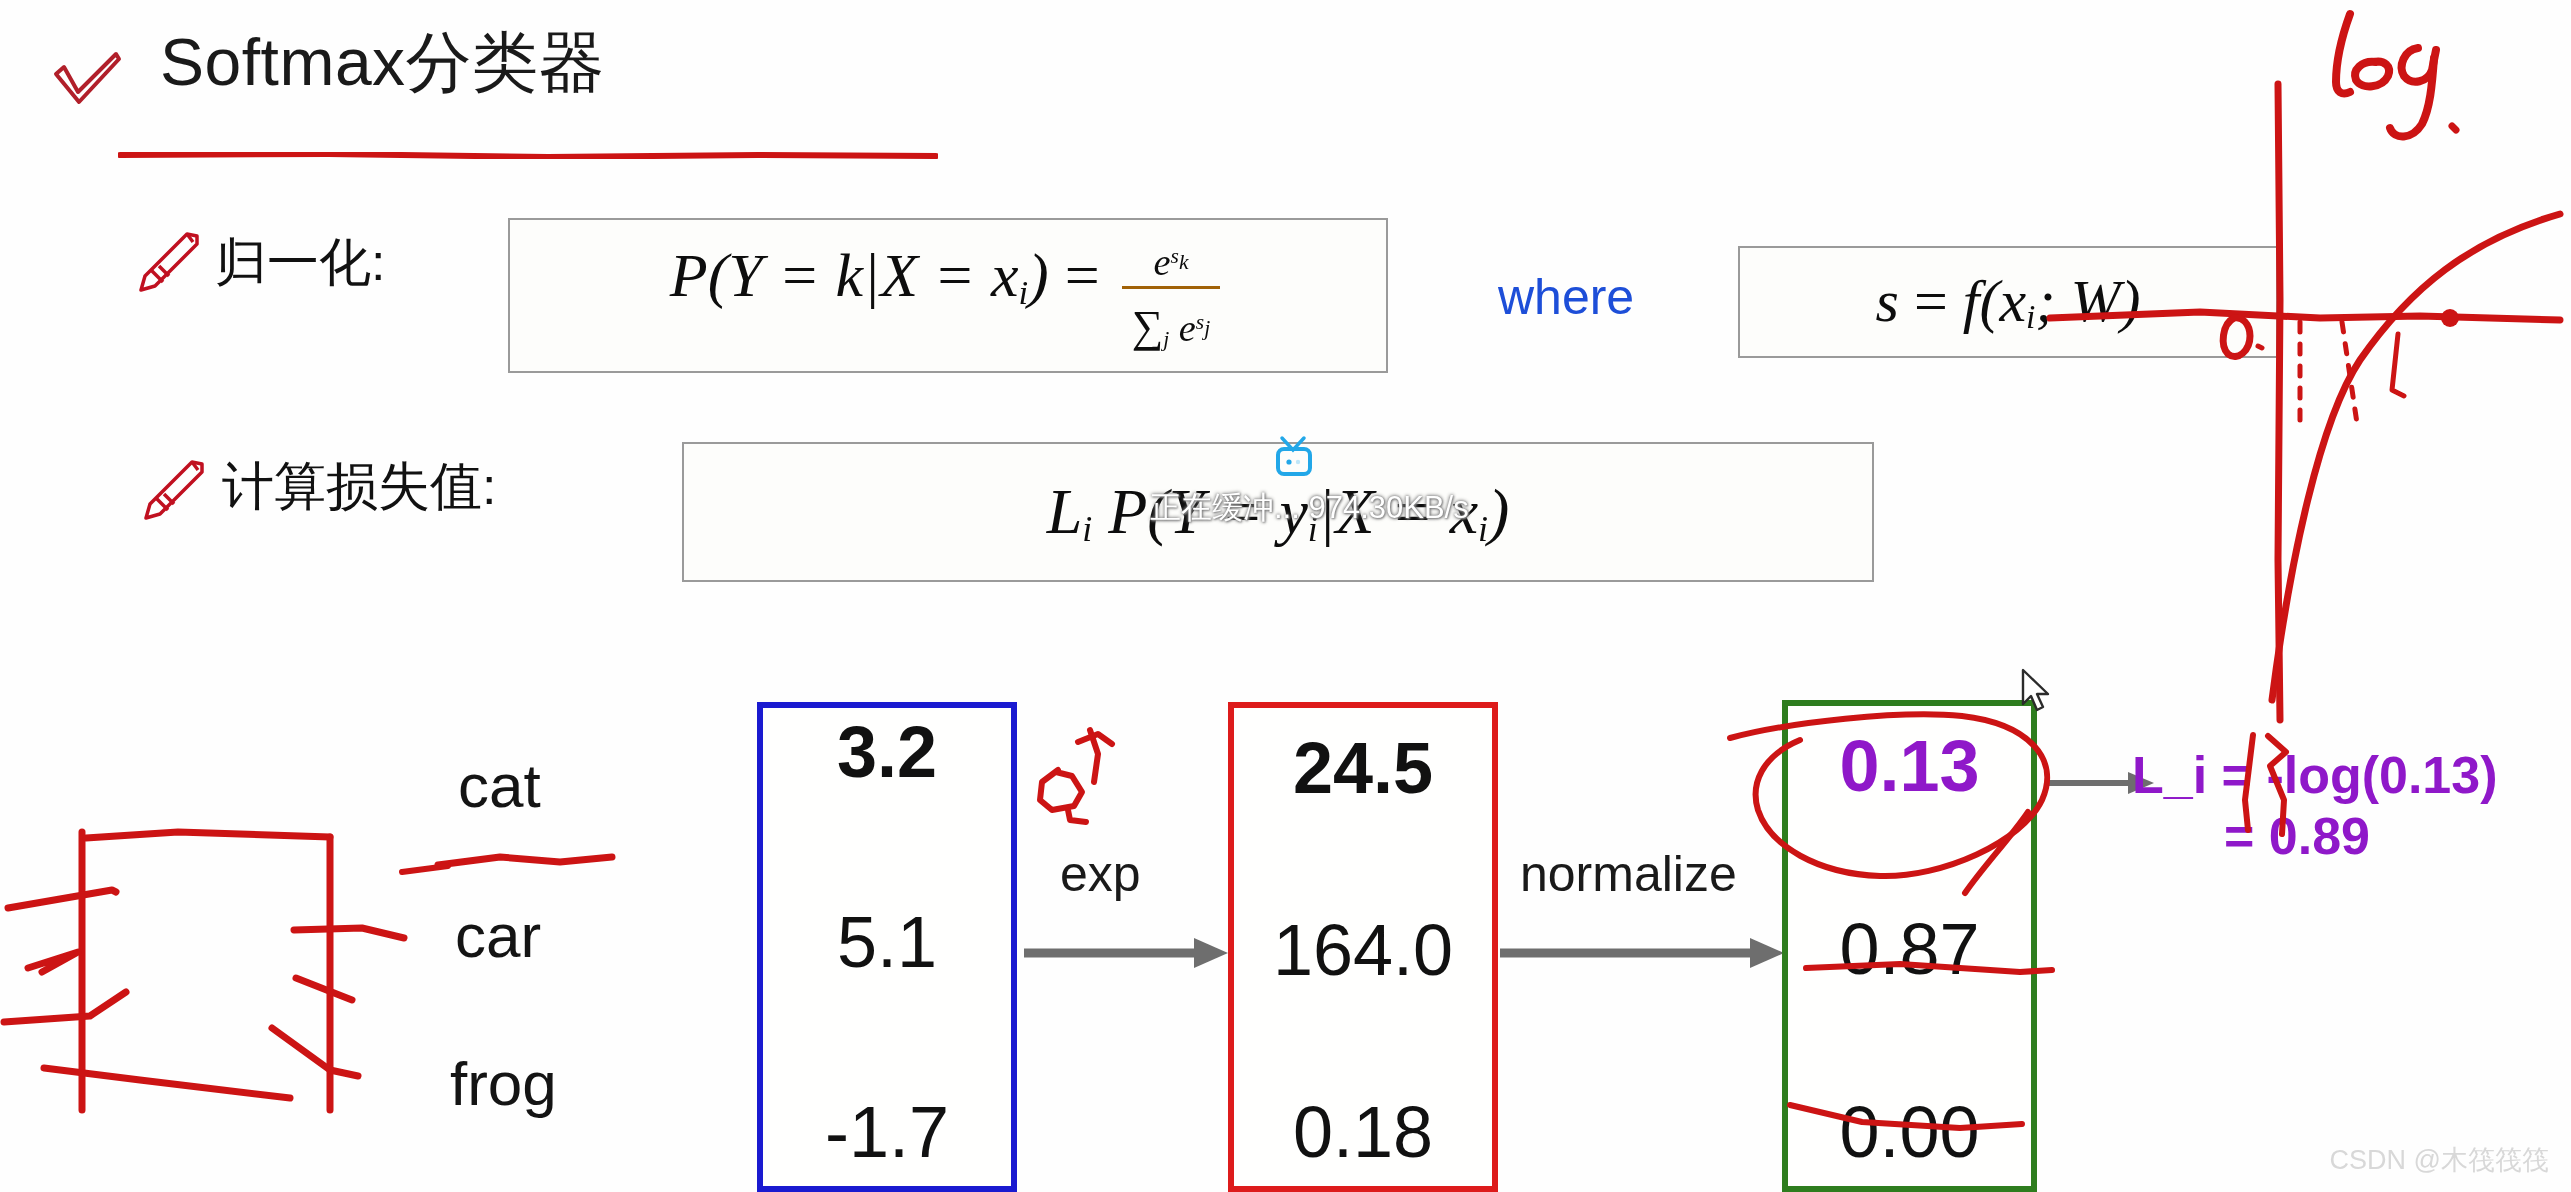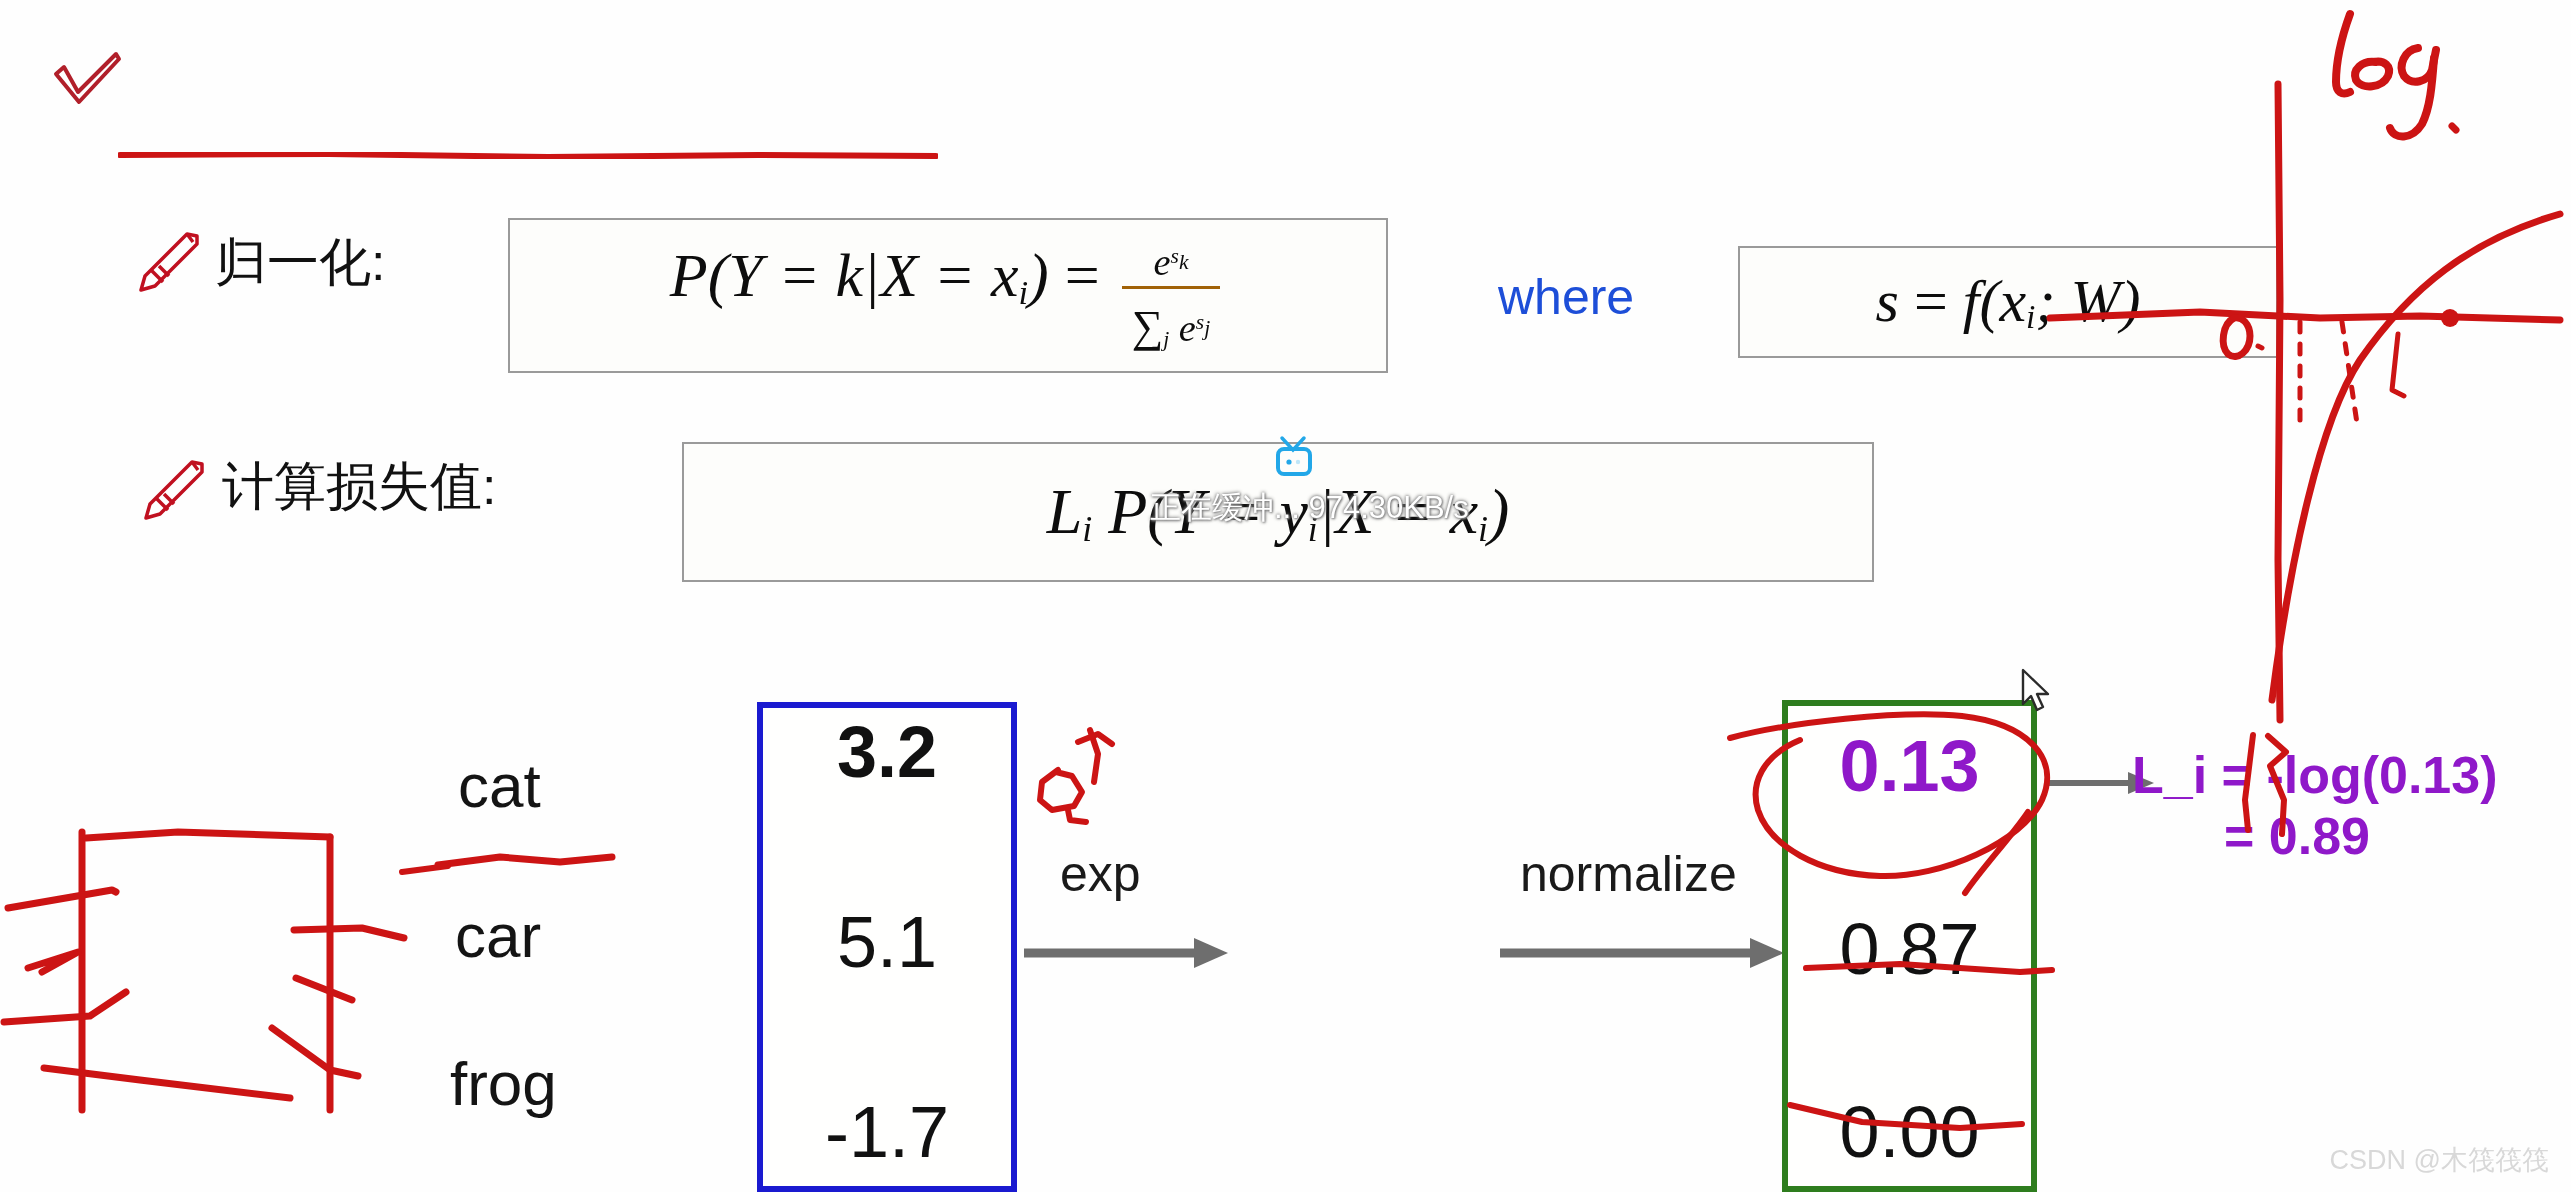--- a/index.html
+++ b/index.html
@@ -105,20 +105,21 @@
   .cursor{position:absolute;width:34px;height:46px;}
 </style>
 </head>
 <body>
 
 <div class="slide">
 
   <svg class="check-icon" viewBox="0 0 70 60">
     <path d="M4 26 L12 19 L26 44 L64 6 L67 11 L27 54 Z" fill="none" stroke="#b11f2a" stroke-width="4" stroke-linejoin="round"></path>
   </svg>
+  <div class="title">Softmax分类器</div>
   <svg class="title-underline" viewBox="0 0 820 7" preserveAspectRatio="none">
     <path d="M2 3 L210 2 L430 5 L640 3 L818 4" stroke="#cc1414" stroke-width="6" fill="none" stroke-linecap="round"></path>
   </svg>
 
   <svg class="pencil" style="left:135px;top:232px;" viewBox="0 0 70 62">
     <g stroke="#c01020" stroke-width="3.5" fill="none" stroke-linejoin="round">
       <path d="M62 4 L52 2 L10 44 L6 58 L20 54 L62 12 Z"></path>
       <path d="M52 2 L58 10"></path>
       <path d="M16 38 L28 50"></path>
       <path d="M24 34 L34 44"></path>
@@ -183,20 +184,25 @@
     <span class="plain">5.1</span>
     <span class="plain">-1.7</span>
   </div>
 
   <div class="op-label" style="left:1060px;top:845px;">exp</div>
   <svg class="arrow" style="left:1022px;top:930px;width:210px;height:46px;" viewBox="0 0 210 46">
     <line x1="2" y1="23" x2="176" y2="23" stroke="#6e6e6e" stroke-width="9"></line>
     <path d="M172 8 L206 23 L172 38 Z" fill="#6e6e6e"></path>
   </svg>
 
+  <div class="score-box box-red" style="left:1228px;top:702px;width:270px;height:490px;padding:24px 0 18px 0;">
+    <span>24.5</span>
+    <span class="plain">164.0</span>
+    <span class="plain">0.18</span>
+  </div>
 
   <div class="op-label" style="left:1520px;top:845px;">normalize</div>
   <svg class="arrow" style="left:1498px;top:930px;width:290px;height:46px;" viewBox="0 0 290 46">
     <line x1="2" y1="23" x2="256" y2="23" stroke="#6e6e6e" stroke-width="9"></line>
     <path d="M252 8 L286 23 L252 38 Z" fill="#6e6e6e"></path>
   </svg>
 
   <div class="score-box box-green" style="left:1782px;top:700px;width:255px;height:492px;padding:24px 0 18px 0;">
     <span class="purple-val">0.13</span>
     <span class="plain">0.87</span>

